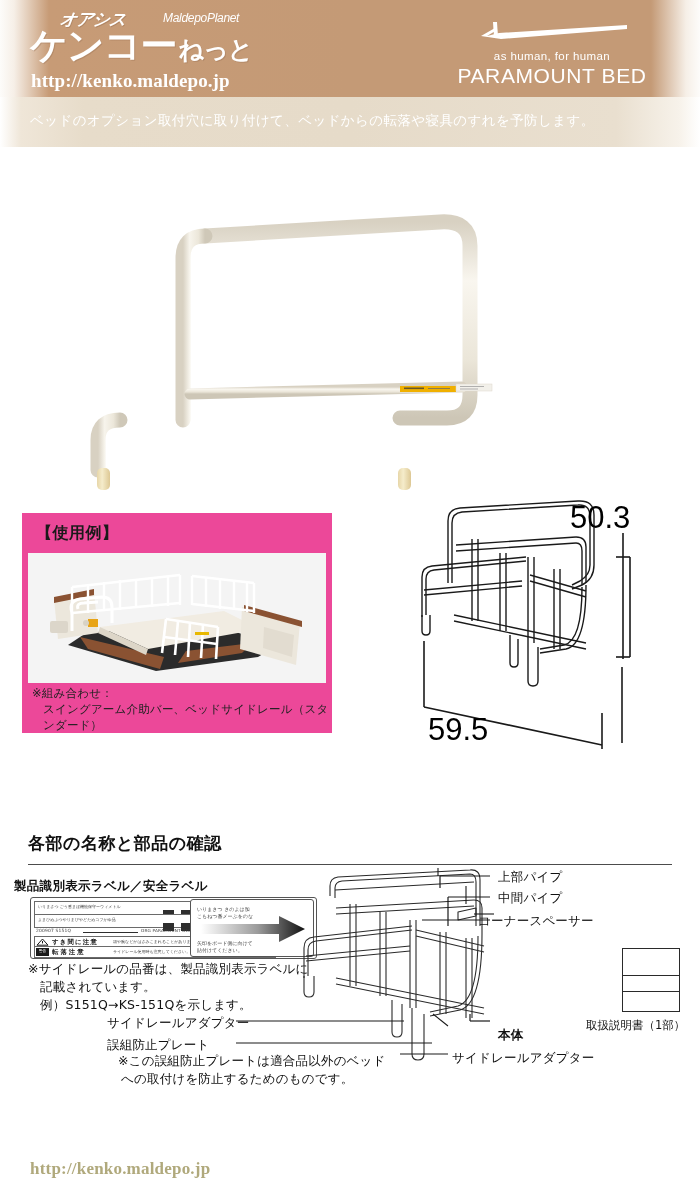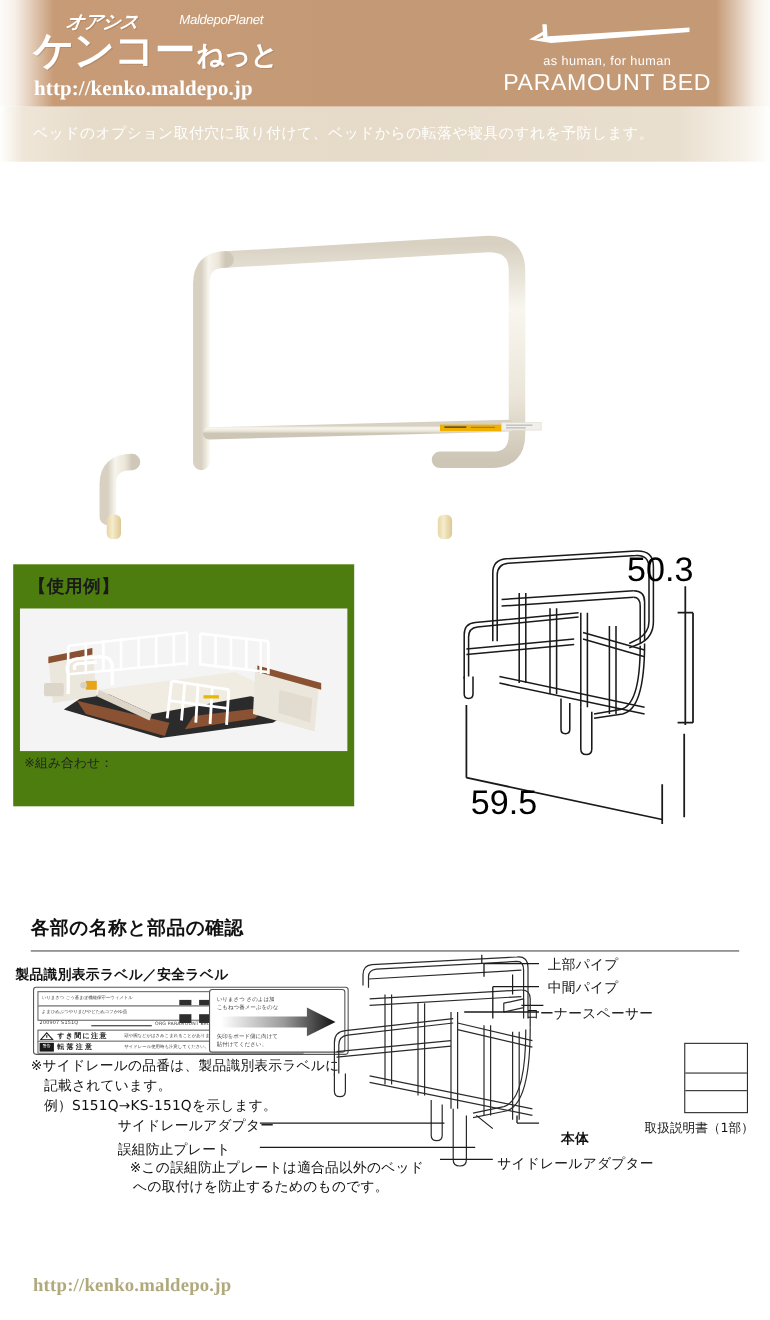--- a/index.html
+++ b/index.html
@@ -56,22 +56,22 @@
   }
   .banner-text{
     position:absolute;left:30px;top:15px;
     color:#ffffff;font-size:13.5px;letter-spacing:.4px;
     font-family:Liberation Sans, sans-serif;
   }
   
   .hero{position:absolute;left:0;top:150px;width:700px;height:345px;}
   
   .usage{
-    position:absolute;left:12px;top:513px;width:310px;height:220px;
-    background:#4d7c0f;
+    position:absolute;left:22px;top:513px;width:310px;height:220px;
+    background:#ec4899;
   }
   .usage-title{
     position:absolute;left:14px;top:10px;
     font-size:16px;font-weight:bold;color:#1a1a1a;
     font-family:"DejaVu Sans",sans-serif;letter-spacing:.5px;
   }
   .usage-photo{position:absolute;left:6px;top:40px;}
   .usage-note{
     position:absolute;left:10px;top:172px;
     font-size:11.5px;color:#222;line-height:16px;
@@ -301,20 +301,21 @@
         <path d="M50 56 Q48 50 56 50 L70 49"></path>
       </g>
       <rect x="60" y="66" width="10" height="8" fill="#e8a417"></rect>
       <circle cx="58" cy="70" r="3" fill="#d8d2c4"></circle>
 
       <rect x="22" y="68" width="18" height="12" rx="2" fill="#dcd6ca"></rect>
     </svg>
   </div>
   <div class="usage-note">
     <span>※組み合わせ：</span>
+    <span class="ln2">スイングアーム介助バー、ベッドサイドレール（スタンダード）</span>
   </div>
 </div>
 
 <div class="dims">
   <svg width="300" height="270" viewBox="0 0 300 270">
     <g fill="none" stroke="#1a1a1a" stroke-width="1.4" stroke-linejoin="round">
 
       <path d="M62 88 L62 28 Q62 18 72 17 L188 10 Q200 9 200 22 L200 70 Q200 80 190 86 L182 90"></path>
       <path d="M58 88 L58 26 Q58 14 70 13 L188 6 Q204 5 204 20 L204 70 Q204 84 192 90 L182 94"></path>
 
@@ -516,21 +517,21 @@
     <path d="M118 31 L118 60"></path>
     <path d="M92 54 L160 54"></path>
     <path d="M140 155 L160 155"></path>
     <path d="M140 155 L140 148"></path>
   </g>
 </svg>
 
 <div class="plabel" style="left:498px;top:869px;">上部パイプ</div>
 <div class="plabel" style="left:498px;top:890px;">中間パイプ</div>
 <div class="plabel" style="left:478px;top:913px;">コーナースペーサー</div>
-<div class="plabel bold" style="left:510px;top:1027px;">本体</div>
+<div class="plabel bold" style="left:498px;top:1027px;">本体</div>
 <div class="plabel" style="left:452px;top:1050px;">サイドレールアダプター</div>
 <div class="plabel" style="left:107px;top:1015px;">サイドレールアダプター</div>
 <div class="plabel" style="left:107px;top:1037px;">誤組防止プレート</div>
 
 <svg style="position:absolute;left:236px;top:1012px;width:200px;height:50px;">
   <g stroke="#1a1a1a" stroke-width="1.2" fill="none">
     <path d="M0 9 L168 9"></path>
     <path d="M0 31 L196 31"></path>
   </g>
 </svg>

